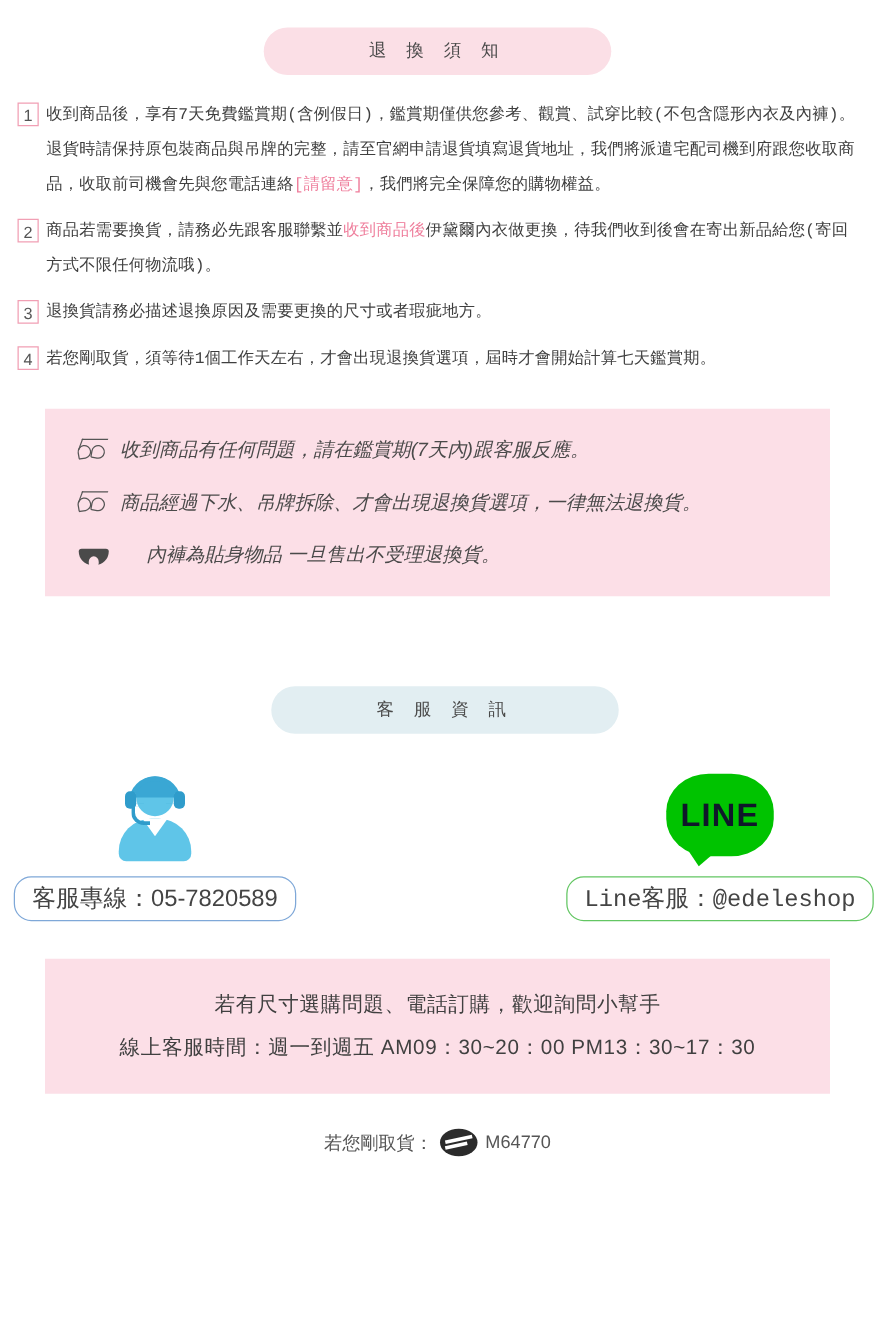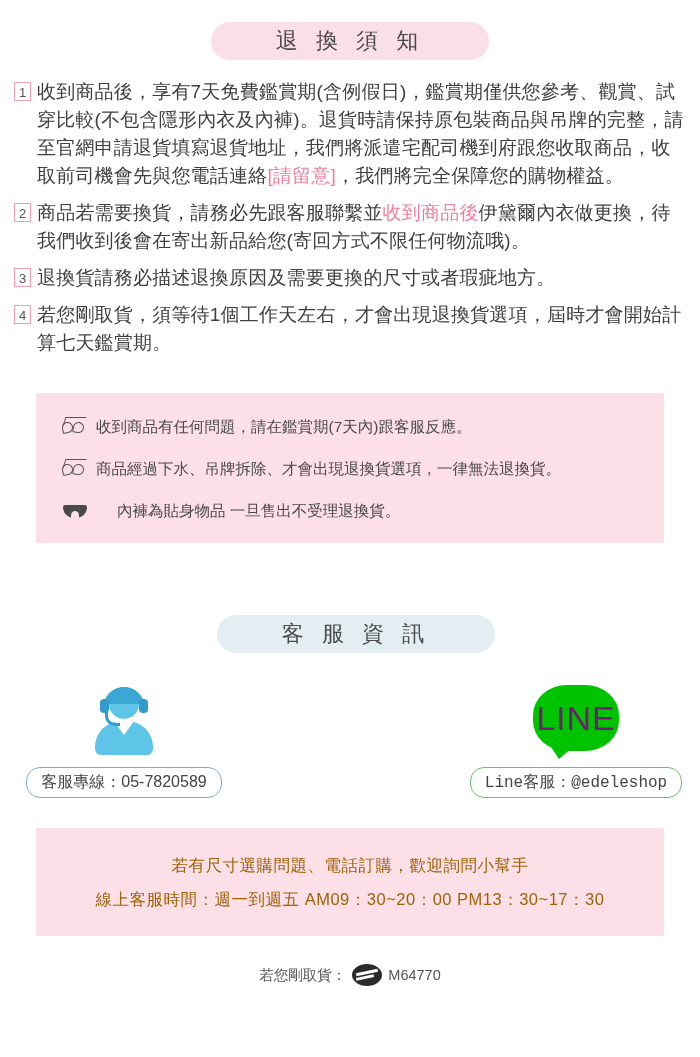--- a/index.html
+++ b/index.html
@@ -25,21 +25,21 @@
   
   .banner {
     margin: 0 auto;
     width: 278px;
     height: 38px;
     border-radius: 19px;
     display: flex;
     align-items: center;
     justify-content: center;
     letter-spacing: 6px;
-    font-size: 22px;
+    font-size: 14px;
     color: #4a4a4a;
   }
   .banner-pink {
     background: #fbdfe6;
     margin-top: 22px;
   }
   .banner-blue {
     background: #e2eef2;
   }
 
@@ -60,35 +60,37 @@
     color: #555;
     font-size: 13px;
     line-height: 19px;
     text-align: center;
     margin-top: 4px;
     margin-right: 6px;
     box-sizing: border-box;
     background: #fff;
   }
   .notice-text {
-    font-size: 19px;
+    font-size: 13px;
     line-height: 28px;
     color: #3f3f3f;
     letter-spacing: 0.2px;
+    font-family: Liberation Mono, monospace;
   }
   .hl-pink {
     color: #ef7f9d;
   }
 
   
   .warn-box {
-    margin: 36px 36px 0 36px;
+    margin: 26px 36px 0 36px;
     background: #fcdfe7;
     padding: 22px 26px 20px 26px;
     box-sizing: border-box;
+    font-style: italic;
   }
   .warn-row {
     display: flex;
     align-items: center;
     margin-bottom: 18px;
     font-size: 15.5px;
     color: #4a4a4a;
     line-height: 24px;
   }
   .warn-row:last-child { margin-bottom: 0; gap: 21px; }
@@ -160,21 +162,21 @@
     height: 78px;
     display: flex;
     align-items: center;
     justify-content: center;
   }
   .contact-label {
     margin-top: 10px;
     border: 1px solid #8fbfd8;
     border-radius: 14px;
     padding: 4px 14px;
-    font-size: 16px;
+    font-size: 19px;
     color: #444;
     white-space: nowrap;
   }
   .label-green { border-color: #63c663; font-family: Liberation Mono, monospace; }
   .label-blue  { border-color: #7fa8d8; }
 
   
   .op-icon { position: relative; width: 74px; height: 74px; }
   .op-head {
     position: absolute; left: 22px; top: 8px;
@@ -242,21 +244,21 @@
 
   
   .line-icon {
     width: 86px; height: 66px;
     background: #00c300;
     border-radius: 34px/30px;
     position: relative;
     display: flex; align-items: center; justify-content: center;
   }
   .line-icon span {
-    color: #701a75; font-size: 34px; font-weight: normal; letter-spacing: 1px;
+    color: #0f172a; font-size: 26px; font-weight: bold; letter-spacing: 1px;
   }
   .line-icon:after {
     content: "";
     position: absolute;
     left: 18px; bottom: -8px;
     width: 0; height: 0;
     border-left: 8px solid transparent;
     border-right: 14px solid transparent;
     border-top: 12px solid #00c300;
   }
@@ -264,21 +266,21 @@
   
   .bottom-box {
     margin: 30px 36px 0 36px;
     background: #fcdfe7;
     padding: 20px 10px 20px 10px;
     text-align: center;
     box-sizing: border-box;
   }
   .bottom-line {
     font-size: 16.5px;
-    color: #a16207;
+    color: #404040;
     line-height: 34px;
     letter-spacing: 0.5px;
   }
 
   
   .cert-row {
     margin-top: 28px;
     display: flex;
     align-items: center;
     justify-content: center;

